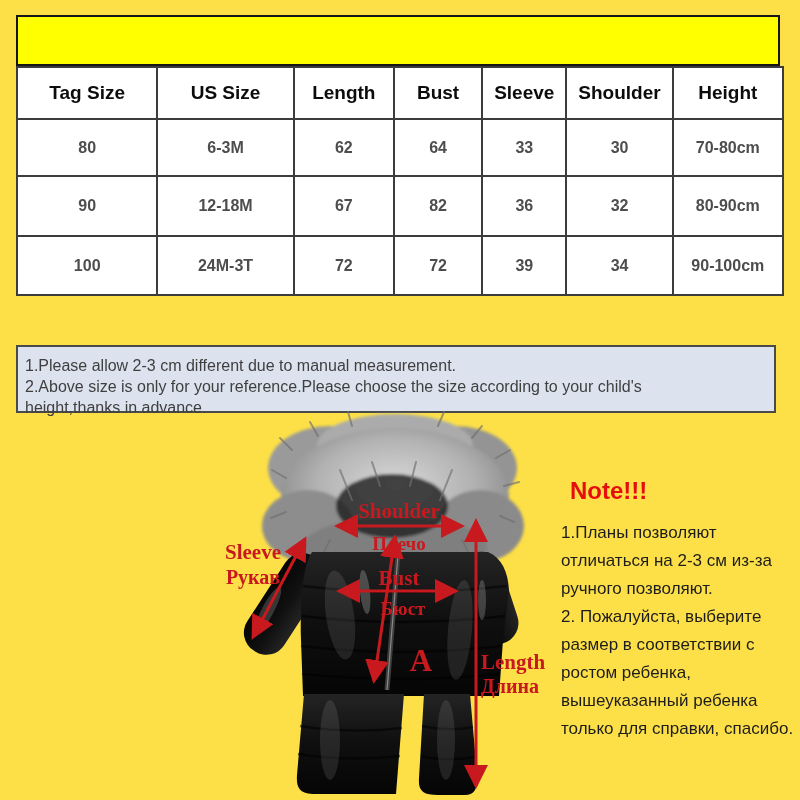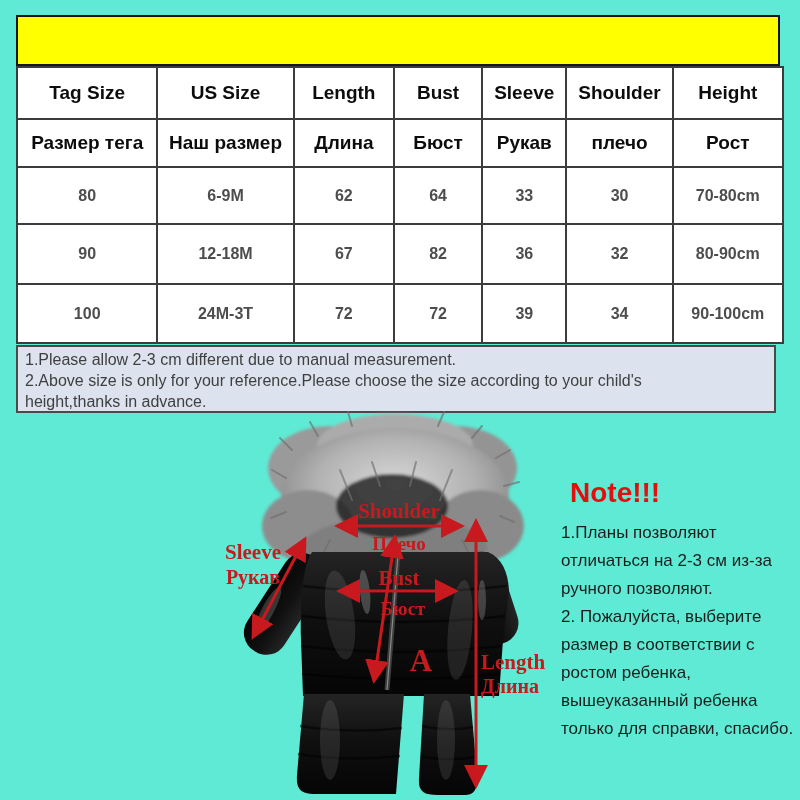--- a/index.html
+++ b/index.html
@@ -1,16 +1,16 @@
 <!DOCTYPE html>
 <html><head>
 <meta charset="utf-8">
 <style>
   html,body{margin:0;padding:0;background:#fff;}
-  .stage{position:relative;width:800px;height:800px;background:#5eead4;overflow:hidden;
+  .stage{position:relative;width:800px;height:800px;background:#fde047;overflow:hidden;
          font-family:"Liberation Sans",sans-serif;}
 
   
   .banner{position:absolute;left:16px;top:15px;width:760px;height:47px;
           background:#ffff00;border:2px solid #161616;}
 
   
   .size-table{position:absolute;left:16px;top:66px;width:768px;
               border-collapse:collapse;table-layout:fixed;}
   .size-table th,.size-table td{border:2px solid #3c3c3c;text-align:center;
@@ -19,40 +19,40 @@
   .size-table td{font-size:16px;font-weight:bold;color:#4d4d4d;}
   .row-en th{height:50px;}
   .row-ru th{height:46px;}
   .row-d1 td{height:55px;}
   .row-d2 td{height:58px;}
   .row-d3 td{height:57px;}
 
   
   .notes-box{position:absolute;left:16px;top:345px;width:760px;height:68px;
              box-sizing:border-box;background:#dce3ef;border:2px solid #4a4a4a;
-             padding:2px 7px;font-size:16px;line-height:21px;color:#3f3f3f;}
+             padding:8px 7px;font-size:16px;line-height:21px;color:#3f3f3f;}
 
   
   .jacket-svg{position:absolute;left:0;top:0;width:800px;height:800px;}
 
   
   .meas{position:absolute;color:#c8191e;font-family:"Liberation Serif",serif;
         font-weight:bold;text-align:center;line-height:1.05;}
   .lbl-shoulder-en{left:337px;top:500px;width:124px;font-size:21px;}
   .lbl-shoulder-ru{left:337px;top:534px;width:124px;font-size:19px;}
   .lbl-bust-en{left:337px;top:567px;width:124px;font-size:21px;}
   .lbl-bust-ru{left:339px;top:599px;width:128px;font-size:19px;}
   .lbl-sleeve-en{left:193px;top:541px;width:120px;font-size:21px;}
   .lbl-sleeve-ru{left:193px;top:567px;width:120px;font-size:20px;}
   .lbl-length-en{left:481px;top:651px;width:110px;font-size:21px;text-align:left;}
   .lbl-length-ru{left:481px;top:676px;width:110px;font-size:20px;text-align:left;}
   .lbl-marker-a{left:399px;top:645px;width:44px;font-size:31px;}
 
   
-  .note-title{position:absolute;left:570px;top:477px;font-size:28px;font-weight:bold;
+  .note-title{position:absolute;left:570px;top:477px;font-size:24px;font-weight:bold;
               color:#e50e0e;font-family:"Liberation Sans",sans-serif;}
   .note-lines{position:absolute;left:561px;top:519px;width:232px;font-size:17px;
               line-height:28px;color:#1d1d1d;}
   .note-lines div{height:28px;white-space:nowrap;}
 </style>
 </head>
 <body>
 
 <div class="stage">
 
@@ -71,32 +71,23 @@
     <tbody>
         <tr class="row-en">
       <th>Tag Size</th>
       <th>US Size</th>
       <th>Length</th>
       <th>Bust</th>
       <th>Sleeve</th>
       <th>Shoulder</th>
       <th>Height</th>
     </tr>
-    <tr class="row-ru">
-      <th>Размер тега</th>
-      <th>Наш размер</th>
-      <th>Длина</th>
-      <th>Бюст</th>
-      <th>Рукав</th>
-      <th>плечо</th>
-      <th>Рост</th>
-    </tr>
     <tr class="row-d1">
       <td>80</td>
-      <td>6-9M</td>
+      <td>6-3M</td>
       <td>62</td>
       <td>64</td>
       <td>33</td>
       <td>30</td>
       <td>70-80cm</td>
     </tr>
     <tr class="row-d2">
       <td>90</td>
       <td>12-18M</td>
       <td>67</td>

